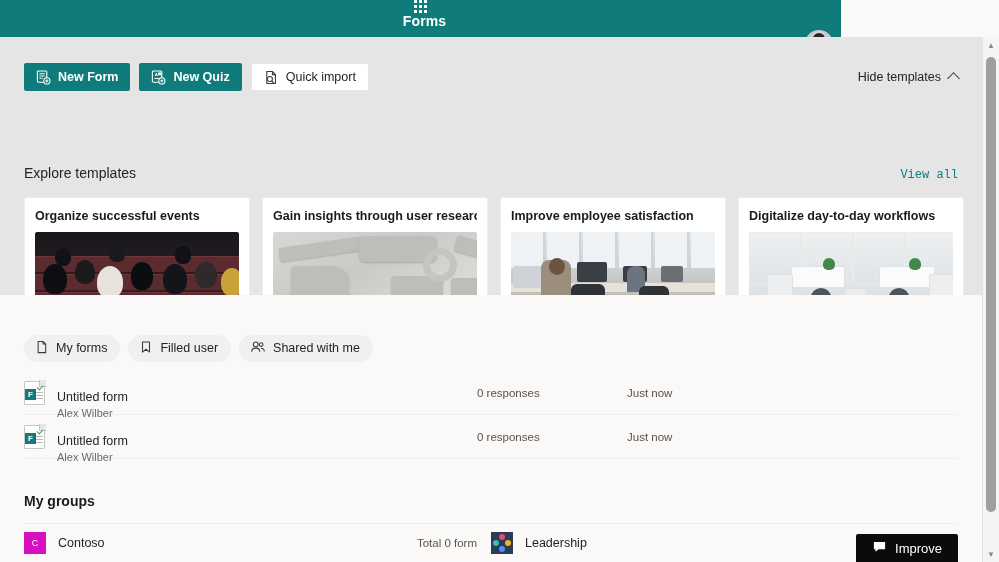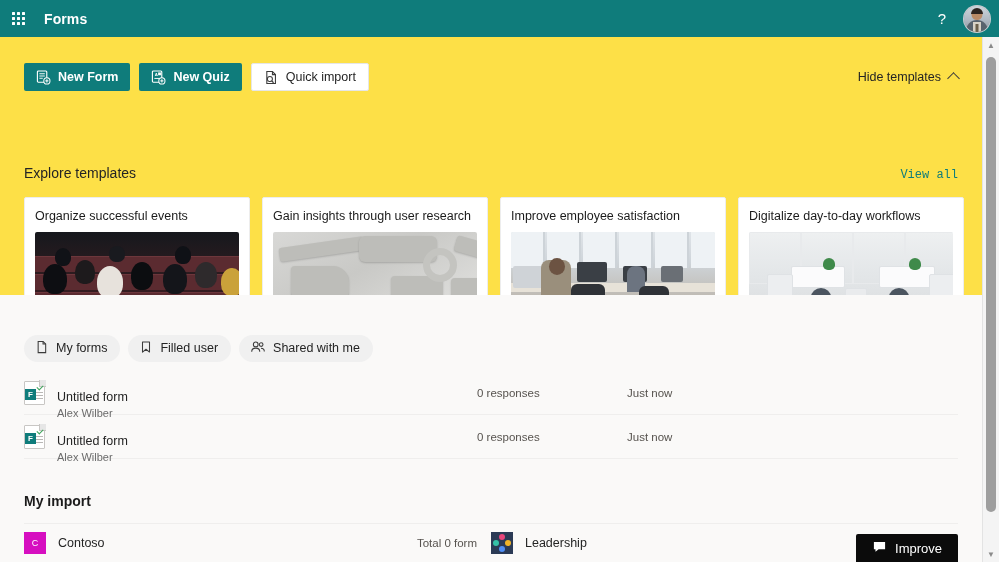--- a/index.html
+++ b/index.html
@@ -7,22 +7,22 @@
     margin: 0; padding: 0;
     width: 999px; height: 562px;
     overflow: hidden;
     font-family: "Liberation Sans", sans-serif;
     background: #faf9f8;
   }
   .app { position: relative; width: 999px; height: 562px; overflow: hidden; }
 
   
   .suitebar {
-    position: absolute; top: 0; left: 0; width: 999px; height: 37px;
-    background: #0f7c7b; display: flex; align-items: center;
+    position: absolute; top: 0; left: 0; width: 841px; height: 37px;
+    background: #0f7c7b; display: flex; align-items: center; flex-direction: column;
   }
   .waffle {
     width: 36px; height: 37px; display: flex; align-items: center; justify-content: center;
     cursor: pointer;
   }
   .waffle-grid {
     display: grid; grid-template-columns: repeat(3, 3px); grid-template-rows: repeat(3, 3px);
     gap: 2px;
   }
   .waffle-grid i { background: #ffffff; width: 3px; height: 3px; display: block; border-radius: .5px;}
@@ -62,21 +62,21 @@
   .sb-arrow.up { top: 0; }
   .sb-arrow.down { bottom: 0; }
   .sb-thumb {
     position: absolute; left: 3px; top: 20px; width: 10px; height: 455px;
     background: #9e9e9e; border-radius: 5px; cursor: pointer;
   }
 
   
   .templates-zone {
     position: absolute; top: 37px; left: 0; width: 982px; height: 258px;
-    background: #fde047;
+    background: #e5e5e5;
   }
   .toolbar {
     position: absolute; top: 25px; left: 24px; right: 24px; height: 30px;
     display: flex; align-items: center;
   }
   .btn {
     height: 28px; display: inline-flex; align-items: center; gap: 7px;
     padding: 0 12px; font-size: 12.5px; border-radius: 2px; cursor: pointer;
     white-space: nowrap;
   }
@@ -99,21 +99,21 @@
   .view-all { margin-left: auto; font-size: 12px; color: #0f7c7b; cursor: pointer; font-family: Liberation Mono, monospace; }
 
   .cards {
     position: absolute; top: 160px; left: 24px; display: flex; gap: 12px;
   }
   .card {
     width: 226px; height: 120px; background: #ffffff; border: 1px solid #ededed;
     border-radius: 2px; padding: 11px 10px 0 10px; cursor: pointer; overflow: hidden;
   }
   .card-title {
-    font-size: 12.5px; color: #1b1b1b; font-weight: normal; margin-bottom: 9px;
+    font-size: 12.5px; color: #1b1b1b; font-weight: bold; margin-bottom: 9px;
     white-space: nowrap; overflow: hidden;
   }
   .card-img { width: 100%; height: 78px; border-radius: 2px; position: relative; overflow: hidden; }
 
   
   .img-audience { background: linear-gradient(180deg,#16181d 0%, #2a1b1f 45%, #3d1d22 100%); }
   .img-audience .seatrow { position: absolute; left: -5%; width: 110%; height: 16px; background: #5b2b30; border-top: 1px solid #6d373c; }
   .img-audience .h { position: absolute; border-radius: 50% 50% 42% 42%; }
   
   .img-parts { background: linear-gradient(150deg,#d8d8d6 0%, #c9c9c6 45%, #e2e2e0 100%); }
@@ -463,21 +463,21 @@
         </div>
         <div class="row-main">
           <div class="row-title">Untitled form</div>
           <div class="row-sub">Alex Wilber</div>
         </div>
         <div class="row-resp">0 responses</div>
         <div class="row-time">Just now</div>
       </div>
     </div>
 
-    <div class="groups-title">My import</div>
+    <div class="groups-title">My groups</div>
 
     <div class="groups">
       <div class="group-col">
         <div class="group-row">
           <div class="g-icon">
             <div class="g-sq" style="background:#d60fc0">C</div>
           </div>
           <div class="g-name">Contoso</div>
           <div class="g-total">Total 0 form</div>
         </div>

